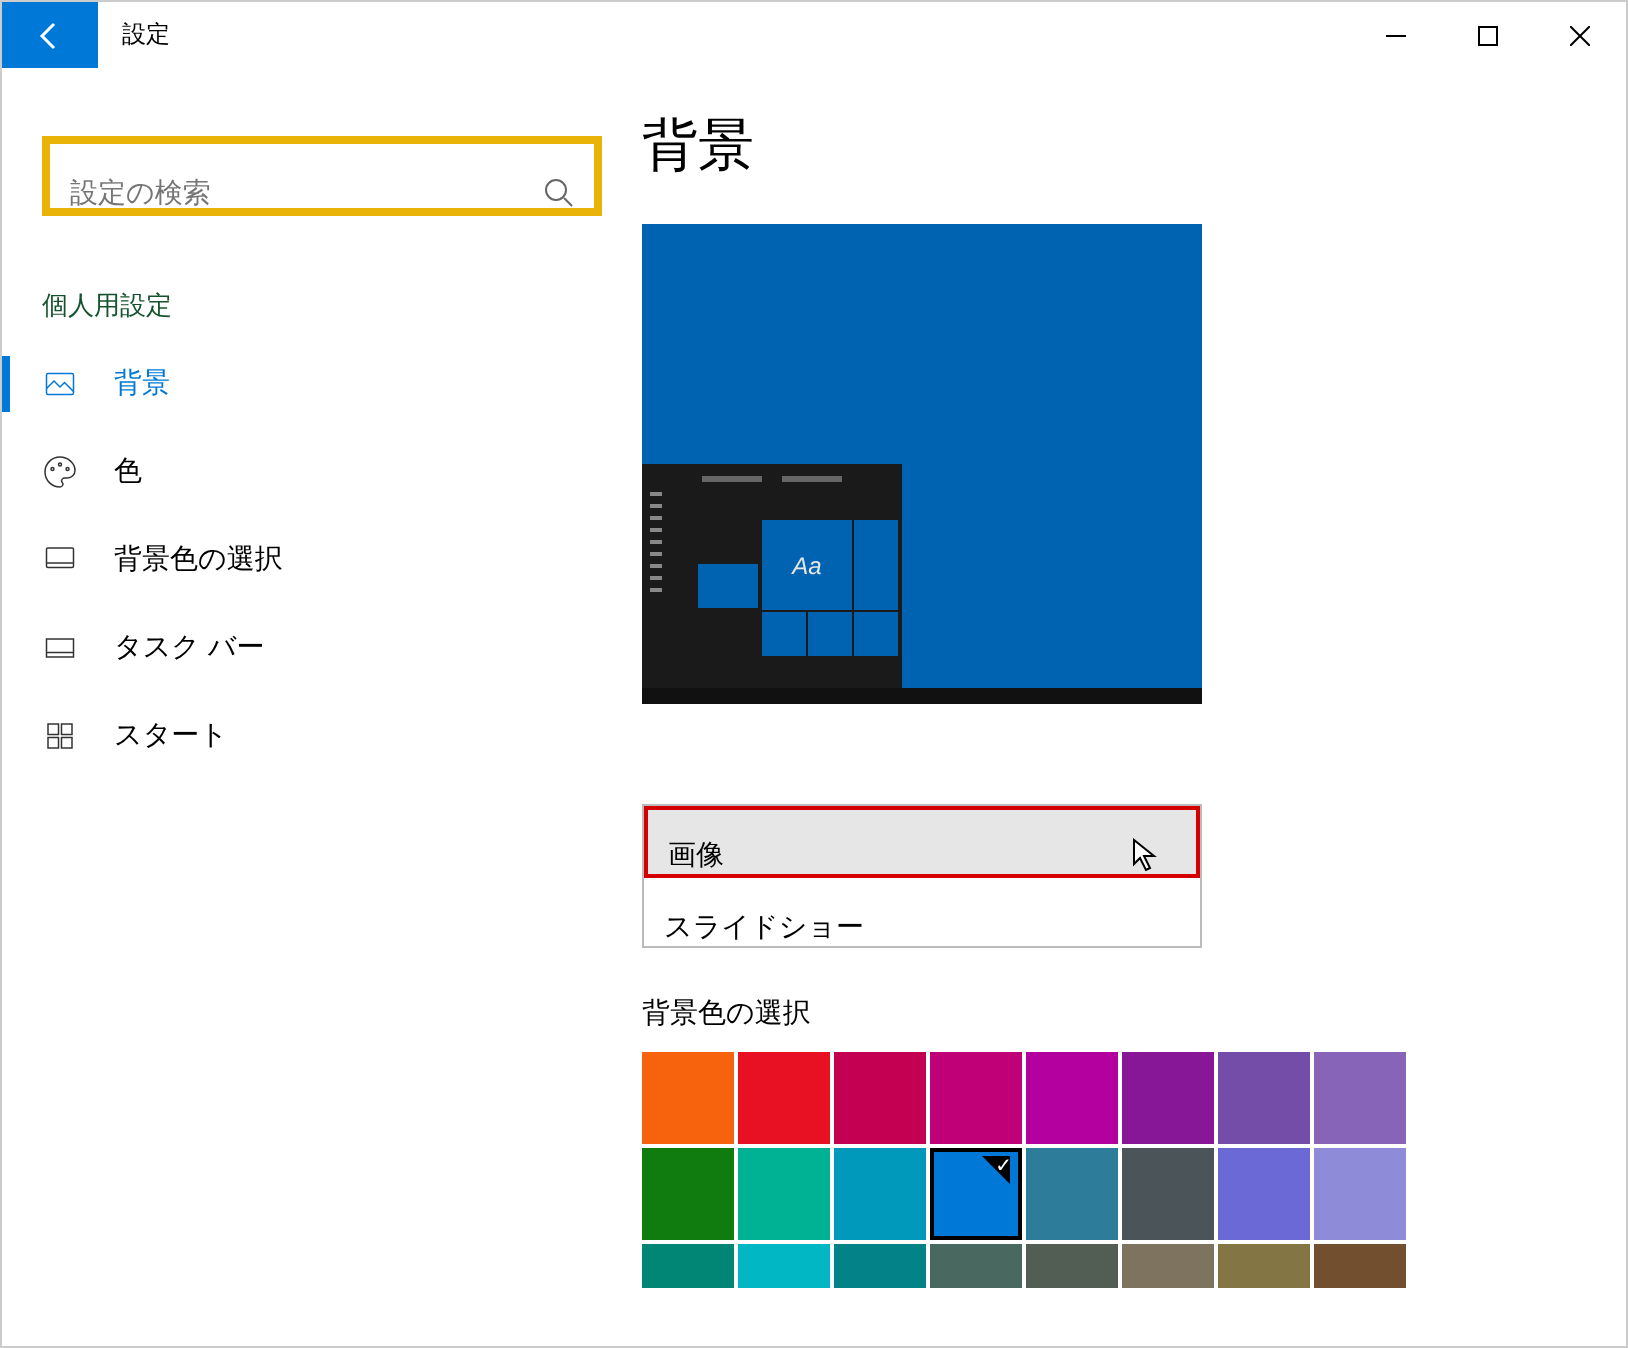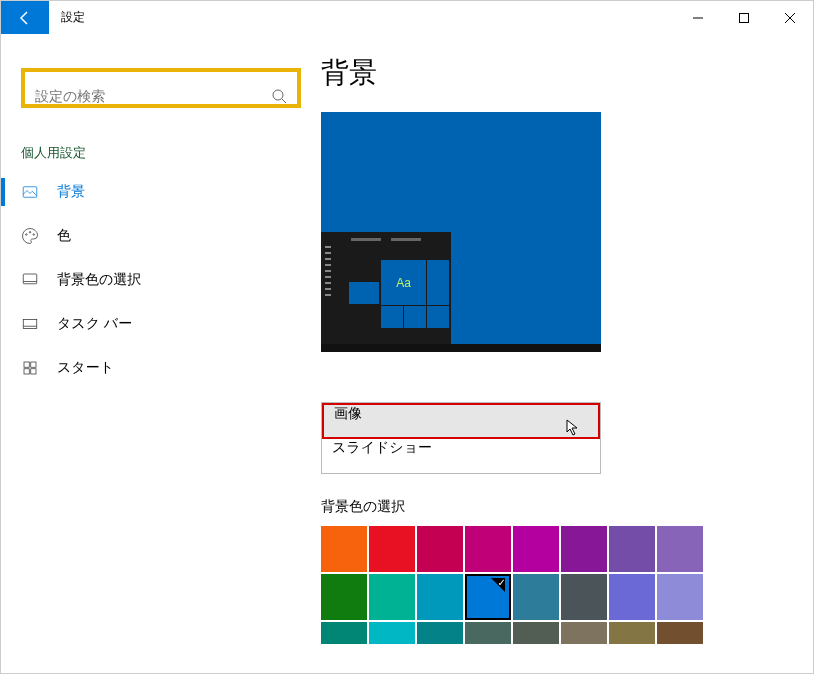--- a/index.html
+++ b/index.html
@@ -36,31 +36,31 @@
 .main { flex: 1; padding: 20px 30px 0 0; }
 .page-title { font-size: 28px; font-weight: 300; margin-bottom: 20px; }
 
 .preview { width: 280px; height: 240px; background: #0063b1; position: relative; margin-bottom: 50px; }
 .preview-taskbar { position: absolute; bottom: 0; left: 0; right: 0; height: 8px; background: #111; }
 .preview-window { position: absolute; bottom: 8px; left: 0; width: 130px; height: 112px; background: #1a1a1a; }
 .pw-left { position: absolute; left: 4px; top: 14px; width: 20px; bottom: 4px; }
 .pw-dot { width: 6px; height: 2px; background: #888; margin-bottom: 4px; }
 .pw-right { position: absolute; left: 28px; top: 10px; right: 4px; bottom: 4px; }
 .pw-tile { position: absolute; background: #0063b1; }
-.t-main { left: 32px; top: 18px; width: 45px; height: 45px; display: flex; align-items: center; justify-content: center; color: #bef264; font-size: 12px; }
+.t-main { left: 32px; top: 18px; width: 45px; height: 45px; display: flex; align-items: center; justify-content: center; color: #e5e5e5; font-size: 12px; font-style: italic; }
 .t1 { left: 32px; top: 64px; width: 22px; height: 22px; }
 .t2 { left: 55px; top: 64px; width: 22px; height: 22px; }
 .t3 { left: 78px; top: 18px; width: 22px; height: 45px; }
 .t4 { left: 78px; top: 64px; width: 22px; height: 22px; }
 .t5 { left: 0; top: 40px; width: 30px; height: 22px; }
 .pw-topbar1 { position: absolute; left: 30px; top: 6px; width: 30px; height: 3px; background: #666; }
 .pw-topbar2 { position: absolute; left: 70px; top: 6px; width: 30px; height: 3px; background: #666; }
 
 .dropdown { width: 280px; border: 1px solid #bbb; }
-.dd-item { height: 34px; display: flex; align-items: flex-start; padding: 0 10px; font-size: 14px; border-bottom: 1px solid #ddd; }
+.dd-item { height: 34px; display: flex; align-items: flex-end; padding: 0 10px; font-size: 14px; border-bottom: 1px solid #ddd; }
 .dd-item:last-child { border-bottom: none; }
 .dd-item.selected { background: #e6e6e6; border: 2px solid #d40000; height: 36px; position: relative; }
 .dd-item.hover { background: #a3c8ee; }
 .cursor { position: absolute; right: 18px; top: 14px; width: 14px; height: 18px; }
 
 .color-label { font-size: 14px; margin-top: 24px; margin-bottom: 10px; font-family: Liberation Serif, serif; }
 .color-grid { display: grid; grid-template-columns: repeat(8, 46px); grid-auto-rows: 46px; gap: 2px; width: 382px; }
 .swatch { width: 46px; height: 46px; position: relative; }
 .swatch.sel { border: 2px solid #000; }
 .swatch.sel::after { content: ""; position: absolute; right: 4px; top: 2px; width: 14px; height: 14px; background: #000; clip-path: polygon(0 0, 100% 0, 100% 100%); }

